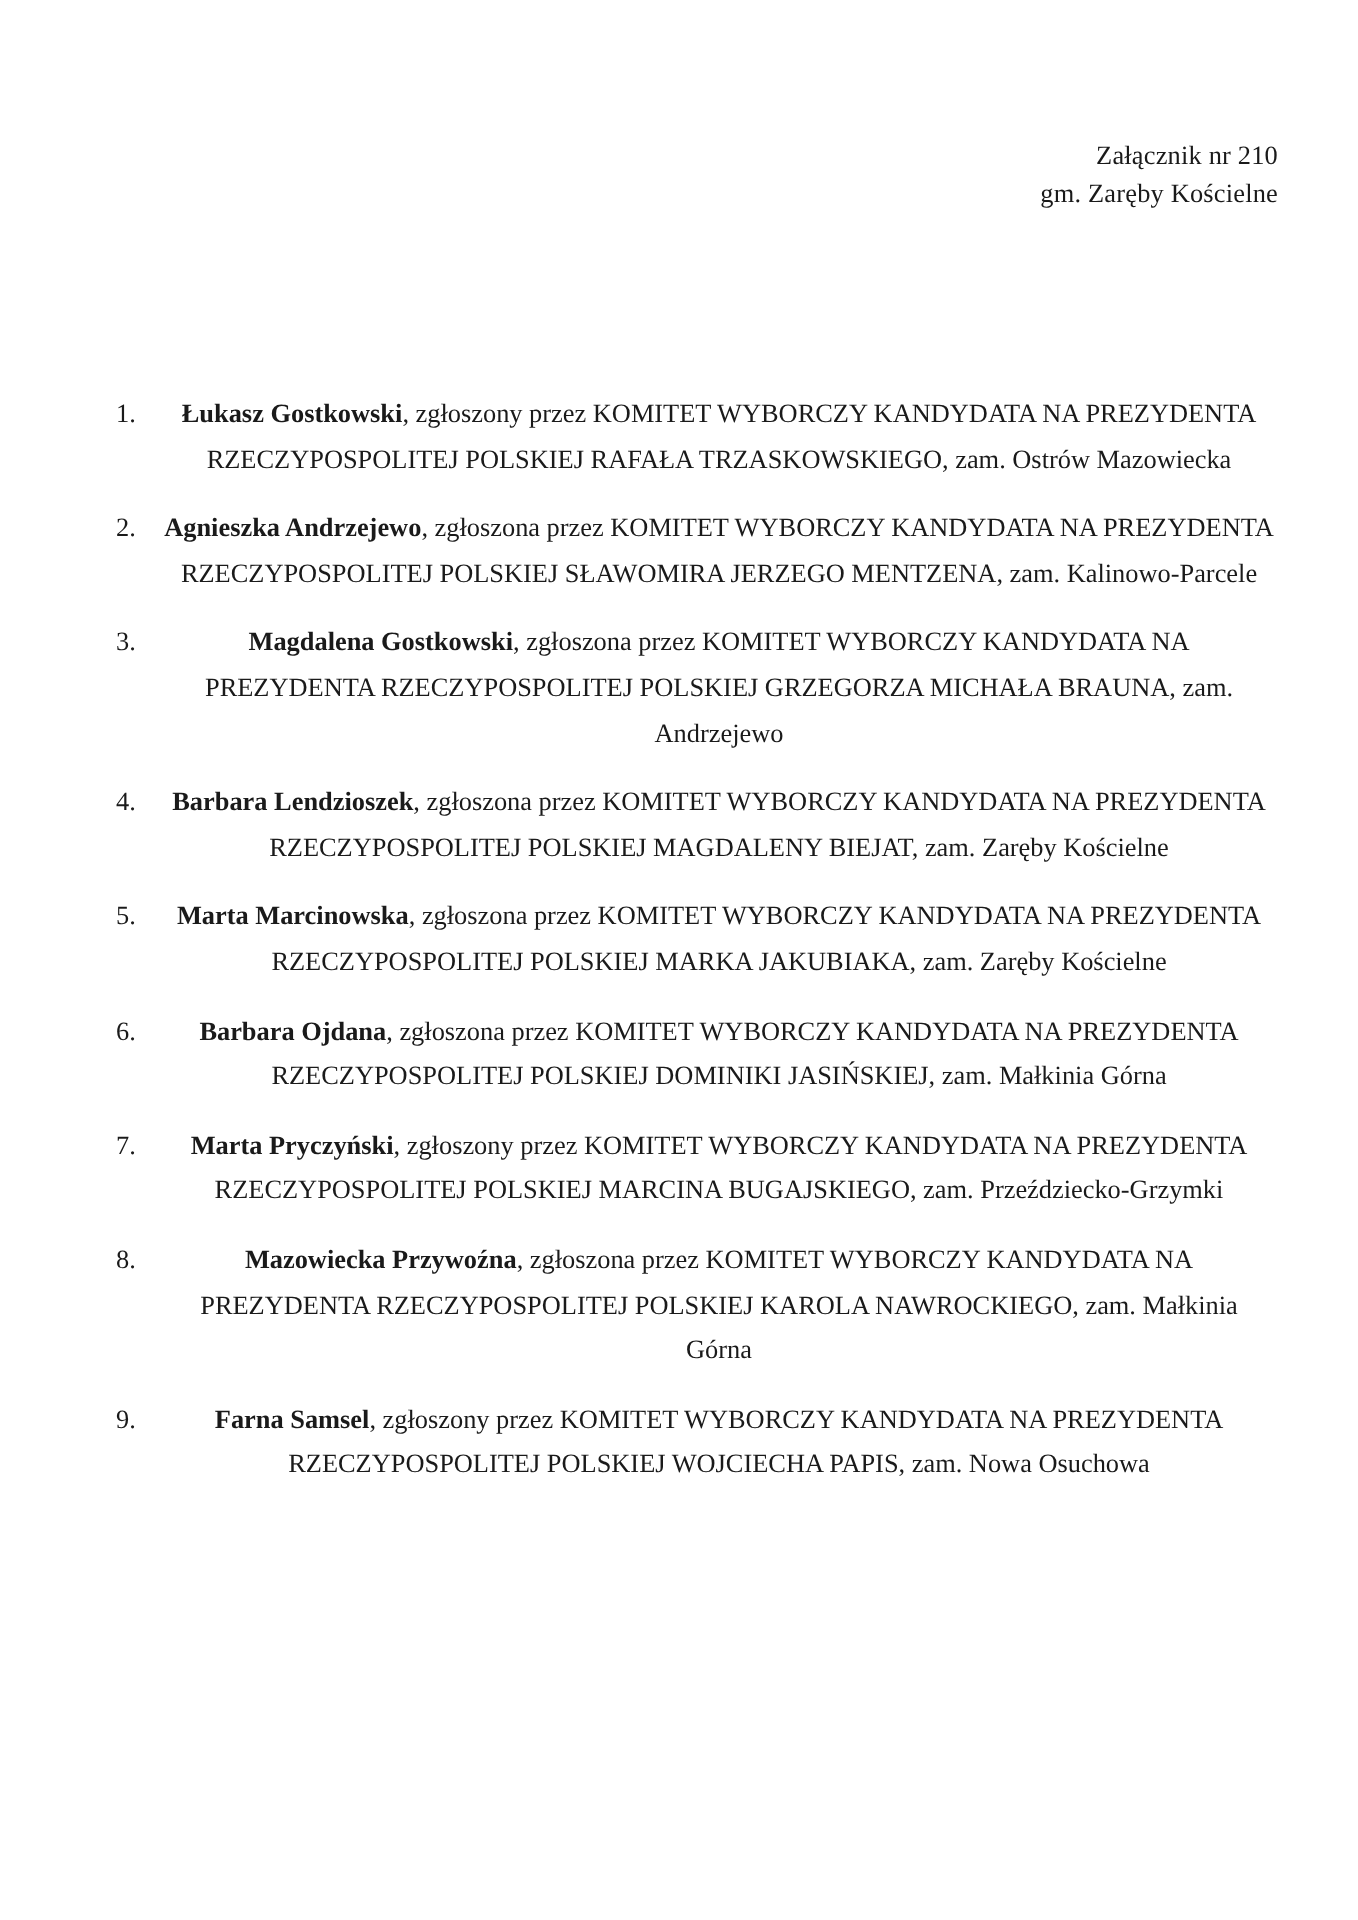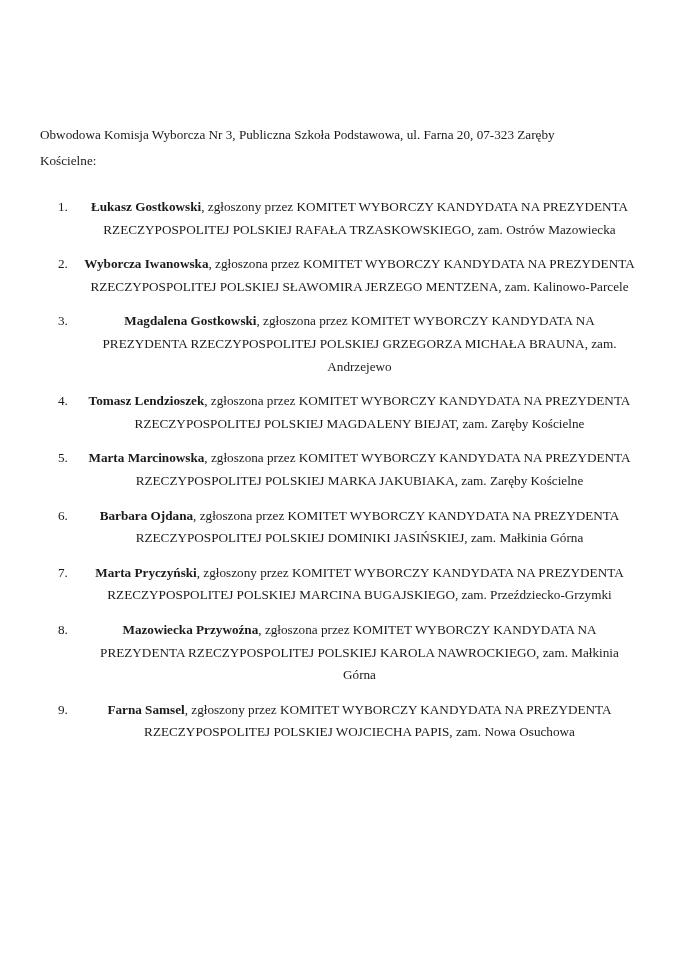--- a/index.html
+++ b/index.html
@@ -78,39 +78,42 @@
   .body .nm {
     font-weight: bold;
   }
   .body .rest { font-weight: normal; }
 </style>
 </head>
 <body>
 
 <div class="page">
 
+  <div class="annex">
+    <div>Załącznik nr 210</div>
+    <div>gm. Zaręby Kościelne</div>
+  </div>
 
-  <div class="intro">Obwodowa Komisja Wyborcza Nr 3, Publiczna Szkoła Podstawowa, ul. Farna 20, 07-323 Zaręby Kościelne:</div>
 
   <div class="list">
       <div class="item">
         <div class="num">1.</div>
         <div class="body"><span class="nm">Łukasz Gostkowski</span><span class="rest">, zgłoszony przez KOMITET WYBORCZY KANDYDATA NA PREZYDENTA RZECZYPOSPOLITEJ POLSKIEJ RAFAŁA TRZASKOWSKIEGO, zam. Ostrów Mazowiecka</span></div>
       </div>
       <div class="item">
         <div class="num">2.</div>
-        <div class="body"><span class="nm">Wyborcza Iwanowska</span><span class="rest">, zgłoszona przez KOMITET WYBORCZY KANDYDATA NA PREZYDENTA RZECZYPOSPOLITEJ POLSKIEJ SŁAWOMIRA JERZEGO MENTZENA, zam. Kalinowo-Parcele</span></div>
+        <div class="body"><span class="nm">Agnieszka Andrzejewo</span><span class="rest">, zgłoszona przez KOMITET WYBORCZY KANDYDATA NA PREZYDENTA RZECZYPOSPOLITEJ POLSKIEJ SŁAWOMIRA JERZEGO MENTZENA, zam. Kalinowo-Parcele</span></div>
       </div>
       <div class="item">
         <div class="num">3.</div>
         <div class="body"><span class="nm">Magdalena Gostkowski</span><span class="rest">, zgłoszona przez KOMITET WYBORCZY KANDYDATA NA PREZYDENTA RZECZYPOSPOLITEJ POLSKIEJ GRZEGORZA MICHAŁA BRAUNA, zam. Andrzejewo</span></div>
       </div>
       <div class="item">
         <div class="num">4.</div>
-        <div class="body"><span class="nm">Tomasz Lendzioszek</span><span class="rest">, zgłoszona przez KOMITET WYBORCZY KANDYDATA NA PREZYDENTA RZECZYPOSPOLITEJ POLSKIEJ MAGDALENY BIEJAT, zam. Zaręby Kościelne</span></div>
+        <div class="body"><span class="nm">Barbara Lendzioszek</span><span class="rest">, zgłoszona przez KOMITET WYBORCZY KANDYDATA NA PREZYDENTA RZECZYPOSPOLITEJ POLSKIEJ MAGDALENY BIEJAT, zam. Zaręby Kościelne</span></div>
       </div>
       <div class="item">
         <div class="num">5.</div>
         <div class="body"><span class="nm">Marta Marcinowska</span><span class="rest">, zgłoszona przez KOMITET WYBORCZY KANDYDATA NA PREZYDENTA RZECZYPOSPOLITEJ POLSKIEJ MARKA JAKUBIAKA, zam. Zaręby Kościelne</span></div>
       </div>
       <div class="item">
         <div class="num">6.</div>
         <div class="body"><span class="nm">Barbara Ojdana</span><span class="rest">, zgłoszona przez KOMITET WYBORCZY KANDYDATA NA PREZYDENTA RZECZYPOSPOLITEJ POLSKIEJ DOMINIKI JASIŃSKIEJ, zam. Małkinia Górna</span></div>
       </div>
       <div class="item">

